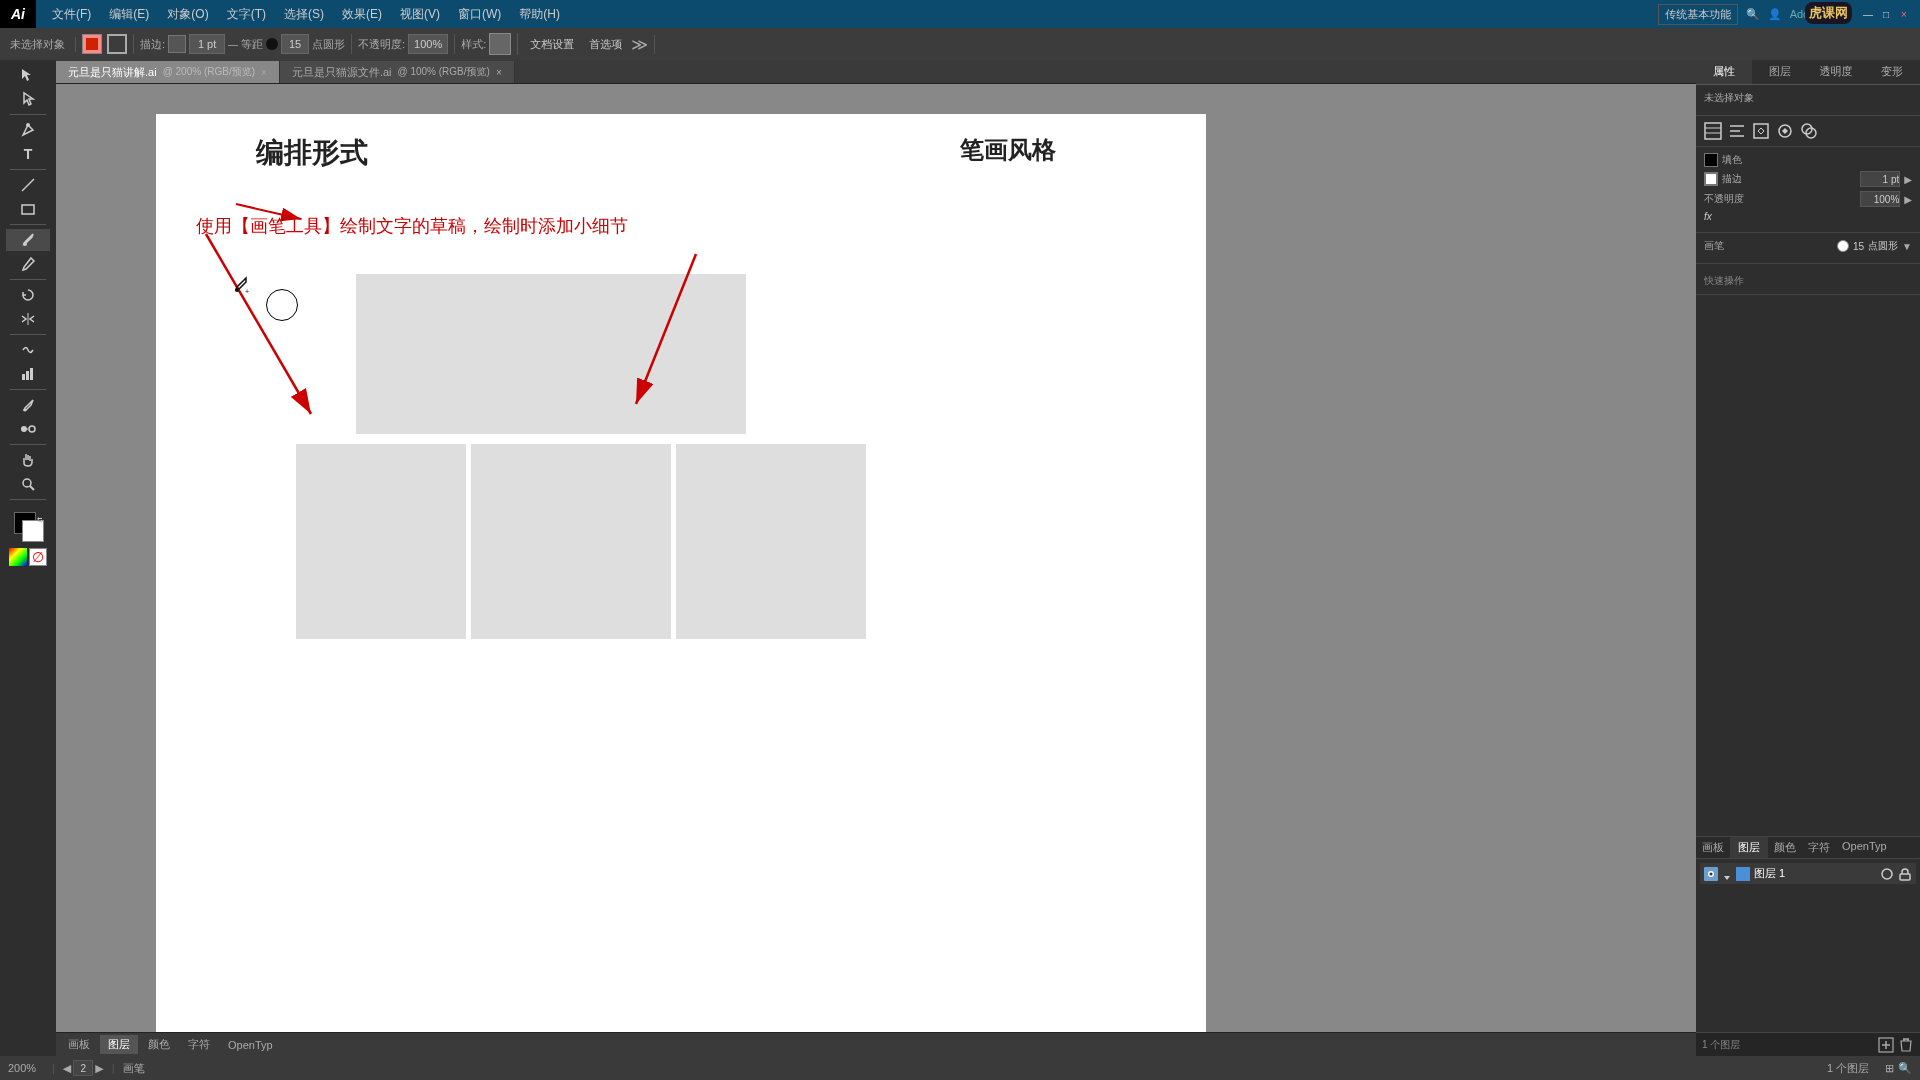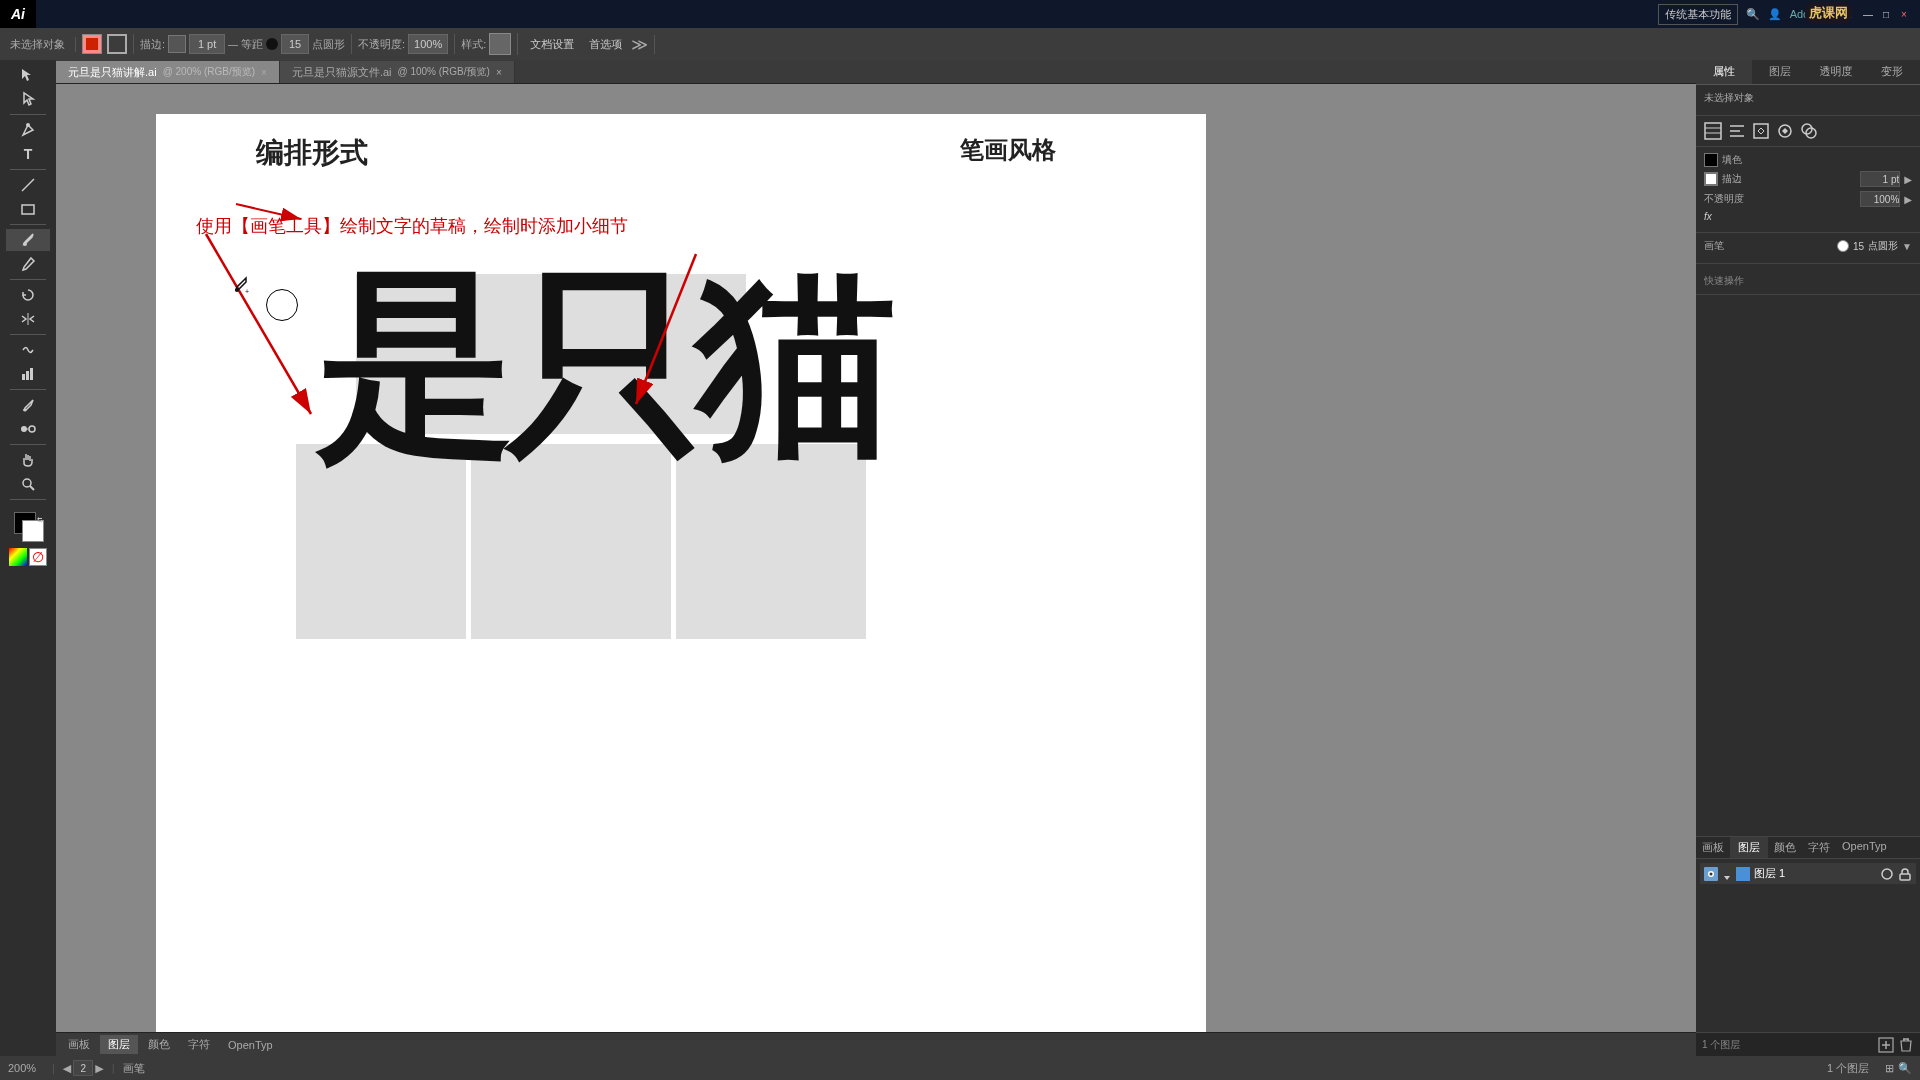--- a/index.html
+++ b/index.html
@@ -1,20 +1,20 @@
 <!DOCTYPE html>
 <html><head>
   <meta charset="utf-8">
   <style>
     * { margin: 0; padding: 0; box-sizing: border-box; }
     body { width: 1920px; height: 1080px; overflow: hidden; background: #c8c8c8; font-family: 'Arial', sans-serif; position: relative; }
 
     
     #menubar {
-      width: 100%; height: 28px; background: #0f172a; display: flex; align-items: center;
+      width: 100%; height: 28px; background: #0c4a6e; display: flex; align-items: center;
       position: absolute; top: 0; left: 0; z-index: 100; color: #ccc; font-size: 12px;
     }
     #menubar .app-logo {
       width: 36px; height: 28px; background: #000; color: #fff; display: flex; align-items: center;
       justify-content: center; font-size: 14px; font-weight: bold; font-style: italic; flex-shrink: 0;
     }
     #menubar .menu-items { display: flex; align-items: center; gap: 2px; padding: 0 8px; }
     #menubar .menu-item { padding: 2px 8px; cursor: pointer; white-space: nowrap; font-size: 12px; color: #ccc; }
     #menubar .right-area { margin-left: auto; display: flex; align-items: center; gap: 8px; padding-right: 8px; color: #aaa; font-size: 11px; }
     #menubar .window-controls { display: flex; gap: 2px; }
@@ -106,20 +106,31 @@
     #brush-cursor {
       position: absolute; width: 32px; height: 32px; border: 1.5px solid #000;
       border-radius: 50%; pointer-events: none; z-index: 200;
     }
   </style>
 </head>
 <body>
 
 <div id="menubar">
   <div class="app-logo">Ai</div>
+  <div class="menu-items">
+    <span class="menu-item">文件(F)</span>
+    <span class="menu-item">编辑(E)</span>
+    <span class="menu-item">对象(O)</span>
+    <span class="menu-item">文字(T)</span>
+    <span class="menu-item">选择(S)</span>
+    <span class="menu-item">效果(E)</span>
+    <span class="menu-item">视图(V)</span>
+    <span class="menu-item">窗口(W)</span>
+    <span class="menu-item">帮助(H)</span>
+  </div>
   <div class="right-area">
     <span style="color:#ccc;font-size:11px;cursor:pointer;padding:2px 6px;border:1px solid #555;">传统基本功能</span>
     <span style="color:#aaa;">🔍</span>
     <span style="color:#aaa;">👤</span>
     <span style="color:#6aa;">Adobe Stock</span>
     <div class="window-controls">
       <span class="win-btn">—</span>
       <span class="win-btn">□</span>
       <span class="win-btn" style="color:#f66;">×</span>
     </div>
@@ -295,21 +306,20 @@
   <div id="white-canvas">
 
     <div style="position:absolute;top:160px;left:160px;">
 
       <div style="position:absolute;top:0px;left:40px;width:200px;height:160px;background:#c8c8c8;opacity:0.6;"></div>
       <div style="position:absolute;top:0px;left:240px;width:190px;height:160px;background:#c8c8c8;opacity:0.6;"></div>
       <div style="position:absolute;top:170px;left:-20px;width:170px;height:195px;background:#c8c8c8;opacity:0.6;"></div>
       <div style="position:absolute;top:170px;left:155px;width:200px;height:195px;background:#c8c8c8;opacity:0.6;"></div>
       <div style="position:absolute;top:170px;left:360px;width:190px;height:195px;background:#c8c8c8;opacity:0.6;"></div>
 
-      <div style="font-family:'SimHei','STHeiti','Microsoft YaHei',sans-serif;font-weight:900;font-size:200px;color:#111;line-height:1;letter-spacing:-10px;position:relative;z-index:5;margin-top:-10px;">是只猫</div>
     </div>
 
     <div style="position:absolute;top:20px;left:100px;width:800px;display:flex;justify-content:space-between;text-align:right;">
       <span style="font-size:28px;font-weight:bold;color:#222;">编排形式</span>
       <span style="font-size:24px;font-weight:bold;color:#222;">笔画风格</span>
     </div>
 
     <div style="position:absolute;top:100px;left:40px;color:#cc0000;font-size:18px;font-weight:normal;white-space:nowrap;">使用【画笔工具】绘制文字的草稿，绘制时添加小细节</div>
 
     <svg style="position:absolute;top:0;left:0;width:100%;height:100%;pointer-events:none;z-index:20;">

